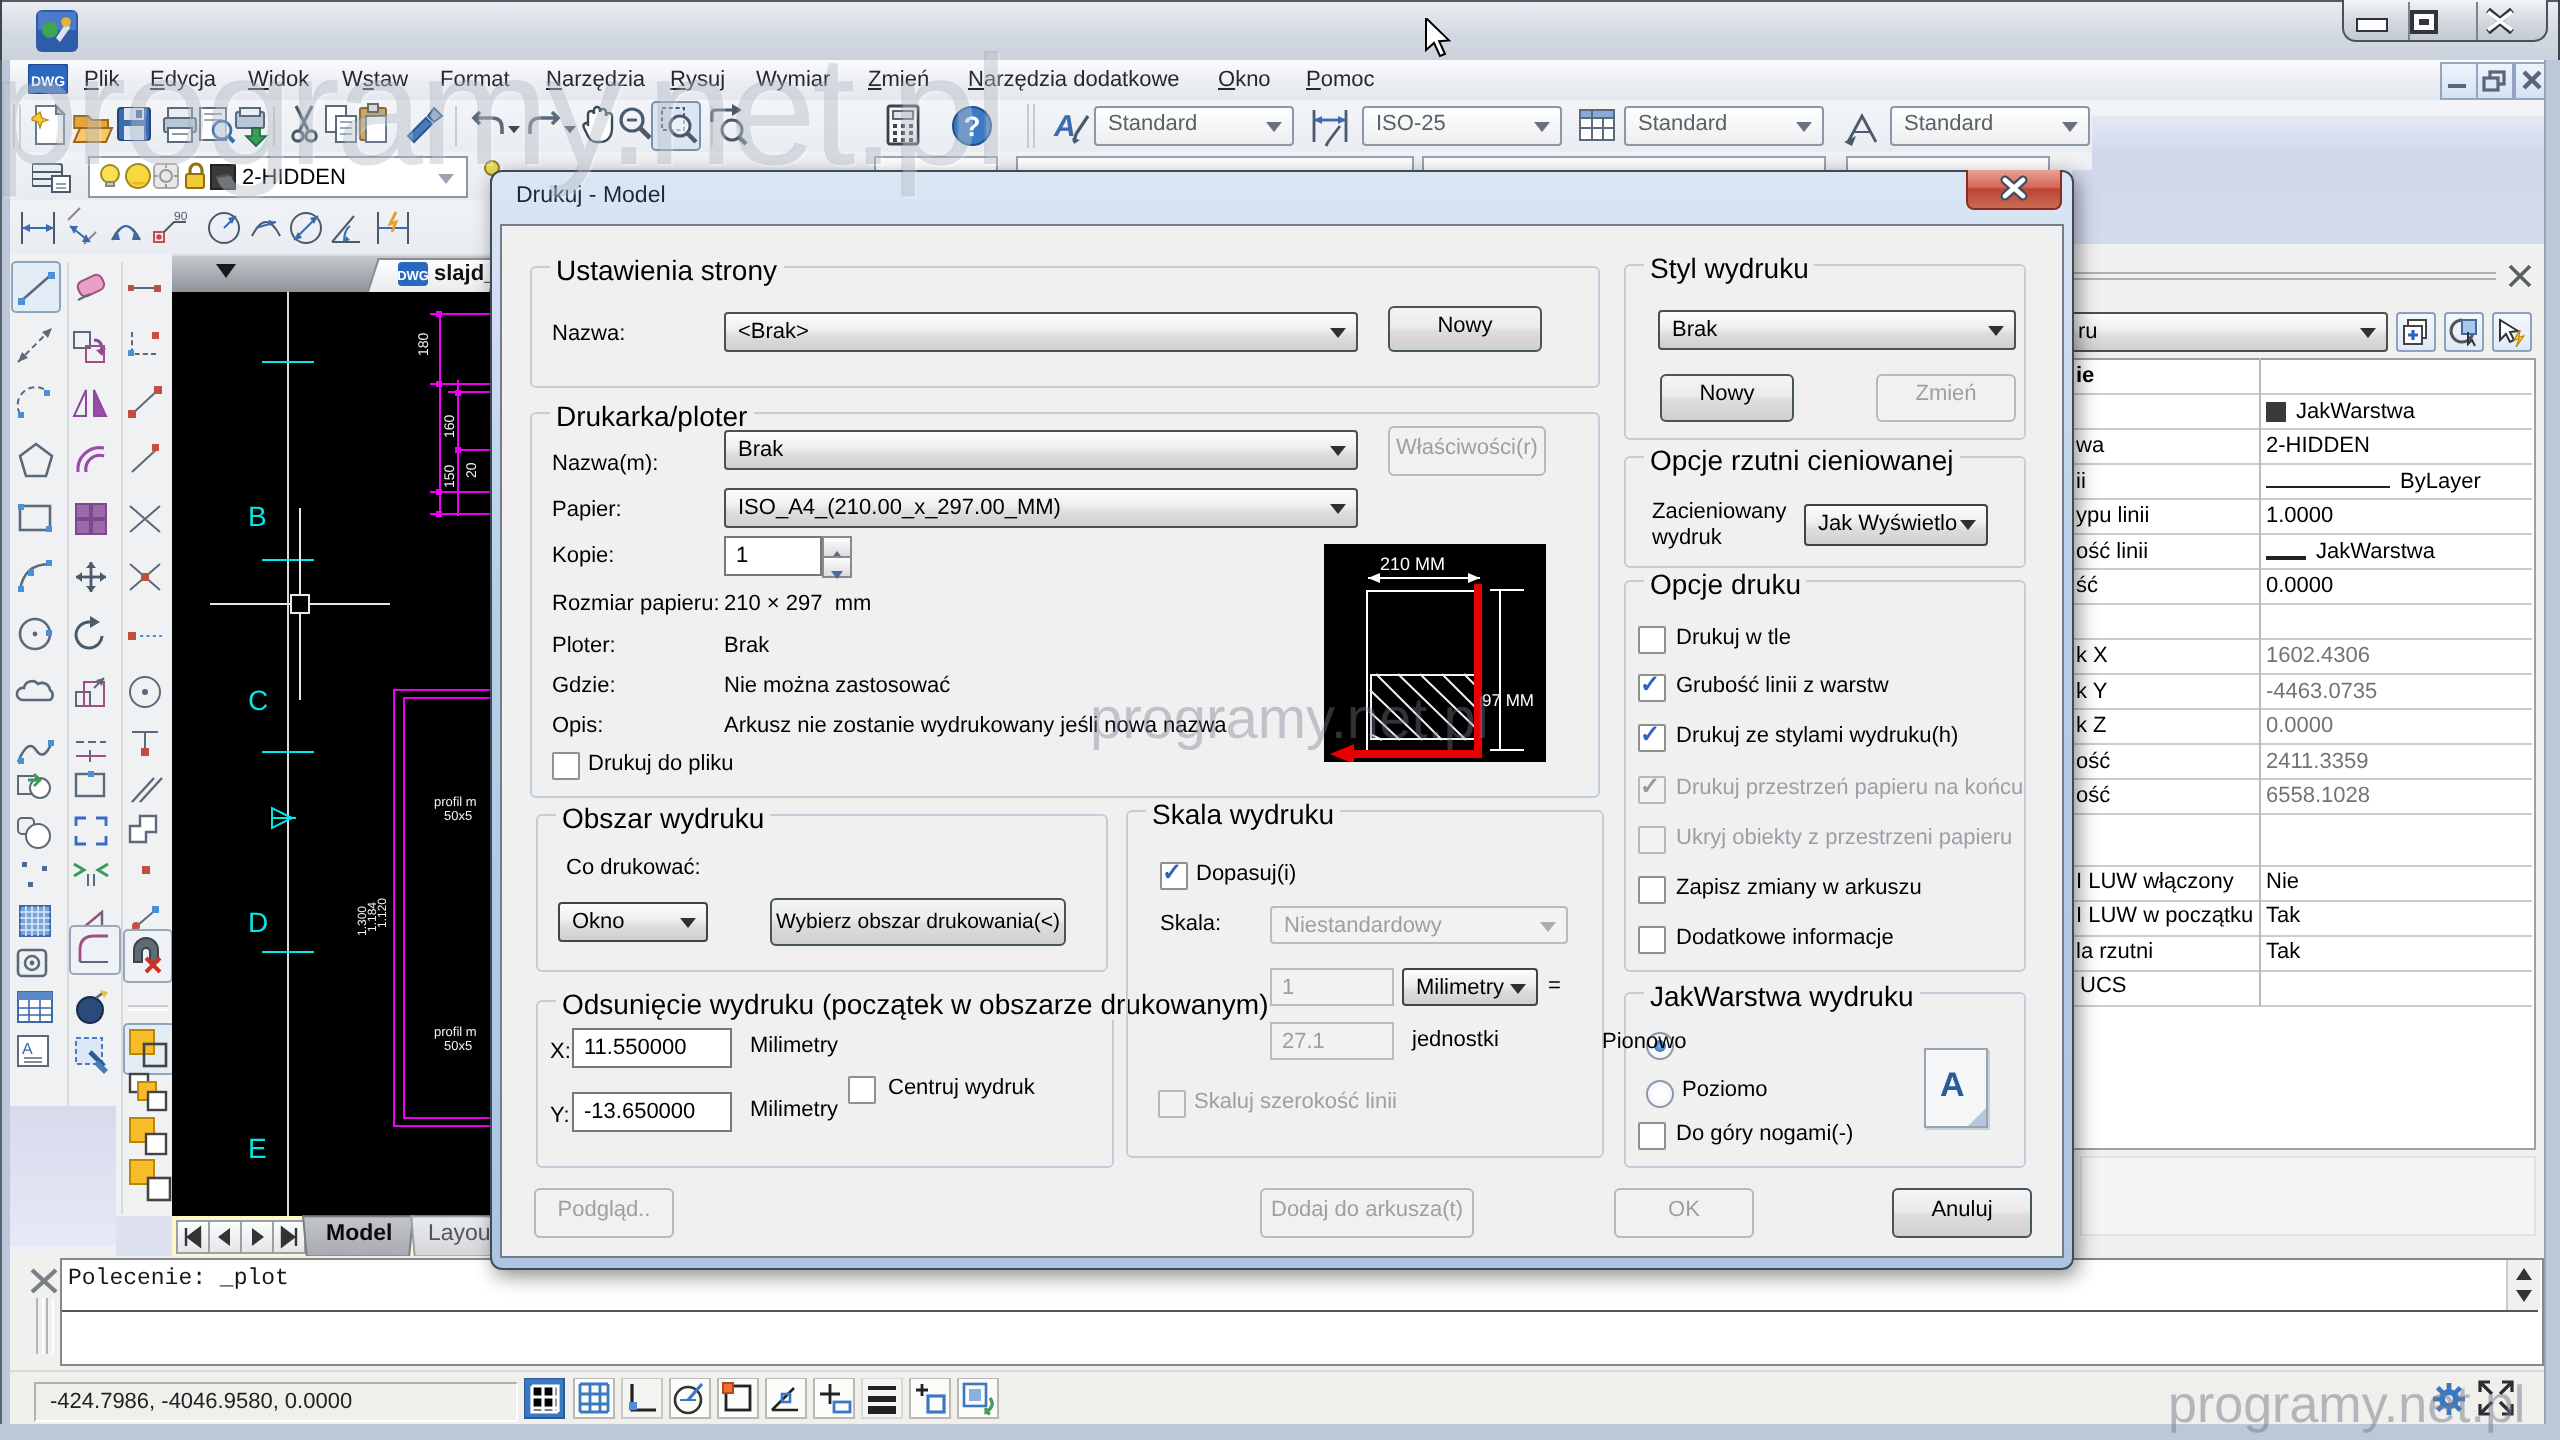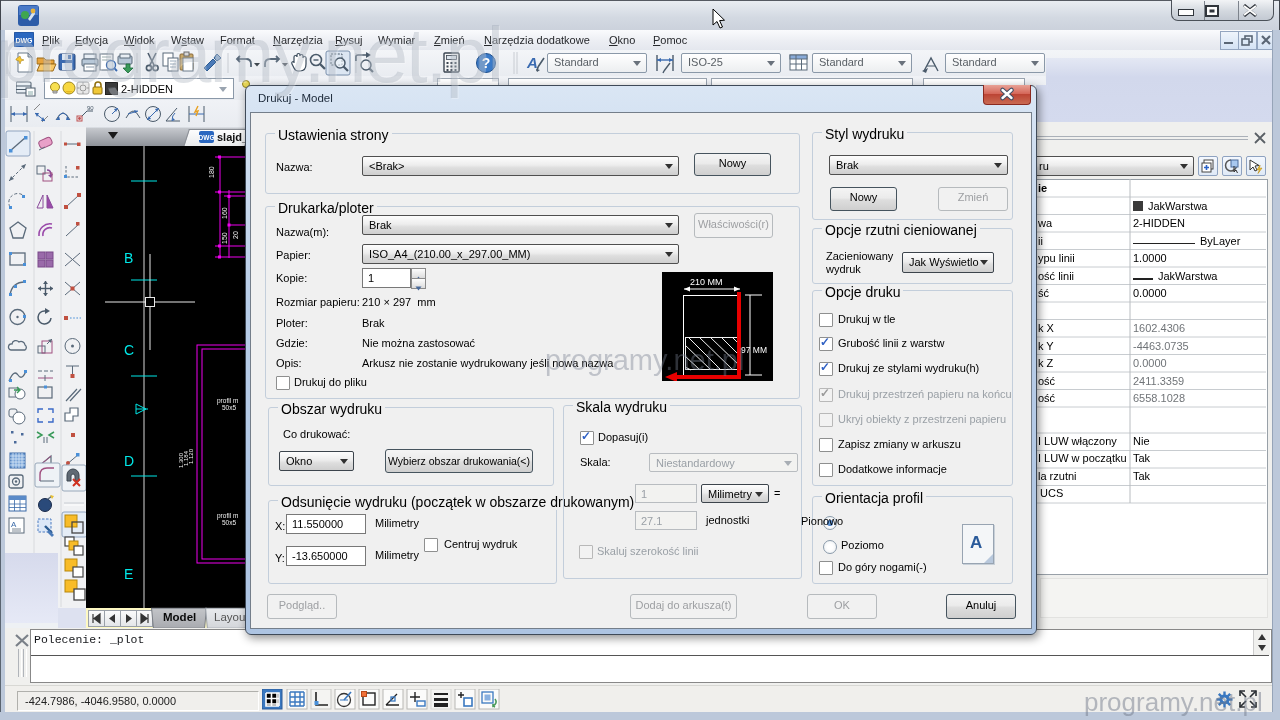--- a/index.html
+++ b/index.html
@@ -1,21 +1,21 @@
 <!DOCTYPE html>
 <html><head>
 <meta charset="utf-8">
 <style>
 html,body{margin:0;padding:0;}
 body{width:1280px;height:720px;overflow:hidden;font-family:"Liberation Sans",sans-serif;position:relative;background:#eef1f4;}
 .ab{position:absolute;}
 .dd{position:absolute;border:1px solid #4f4f4f;border-radius:2px;background:linear-gradient(#fdfdfd,#ededed 45%,#dedede 60%,#cfcfcf);font-size:11px;color:#000;}
 .dd .tx{position:absolute;left:6px;top:3px;white-space:nowrap;}
 .dd .ar{position:absolute;right:5px;top:7px;width:0;height:0;border-left:4px solid transparent;border-right:4px solid transparent;border-top:5px solid #303030;}
-.ddd{background:#f2f2f0;border:1px solid #b8bcc0;margin-left:14px;}
+.ddd{background:#f2f2f0;border:1px solid #b8bcc0;}
 .ddd .tx{color:#9aa0a6;}
 .ddd .ar{border-top-color:#a8aeb4;}
 .btn{position:absolute;border:1px solid #707070;border-radius:3px;background:linear-gradient(#f4f4f4,#ebebeb 45%,#dddddd 55%,#cfcfcf);font-size:11px;color:#000;text-align:center;white-space:nowrap;}
 .btnd{border:1px solid #b6babd;background:#f1f1f1;color:#9d9fa2;}
 .btnf{border:1px solid #46545e;}
 .grp{position:absolute;border:1px solid #c3cedb;border-radius:3px;}
 .grp>span{position:absolute;top:-7px;left:9px;background:#f0f0f0;padding:0 3px;font-size:14px;color:#000;white-space:nowrap;}
 .cb{position:absolute;width:12px;height:12px;background:#fff;border:1px solid #8e8f8f;border-radius:1px;}
 .cbd{border-color:#b8b8b8;background:#f2f2f2;}
 .ck{position:absolute;font-size:12px;font-weight:bold;color:#3061c4;left:0px;top:-3px;}
@@ -1118,21 +1118,21 @@
     </div>
     <div class="lbl lbld" style="left:838px;top:388px;">Drukuj przestrzeń papieru na końcu</div>
   <div class="cb cbd" style="left:819px;top:413px;"></div>
     <div class="lbl lbld" style="left:838px;top:413px;">Ukryj obiekty z przestrzeni papieru</div>
   <div class="cb" style="left:819px;top:438px;"></div>
     <div class="lbl" style="left:838px;top:438px;">Zapisz zmiany w arkuszu</div>
   <div class="cb" style="left:819px;top:463px;"></div>
     <div class="lbl" style="left:838px;top:463px;">Dodatkowe informacje</div>
 
   <div class="grp" style="left:812px;top:496px;width:199px;height:86px;">
-      <span>Orientacja profil</span>
+      <span>JakWarstwa wydruku</span>
     </div>
   <div class="ab" style="left:823px;top:516px;width:12px;height:12px;border:1px solid #8a9aaa;border-radius:50%;background:radial-gradient(#fff 30%,#e8ecf0);">
       <div style="position:absolute;left:3px;top:3px;width:6px;height:6px;border-radius:50%;background:radial-gradient(#7ab2e8,#2a62b8);"></div>
     </div>
   <div class="lbl" style="left:801px;top:515px;">Pionowo</div>
   <div class="ab" style="left:823px;top:540px;width:12px;height:12px;border:1px solid #8a9aaa;border-radius:50%;background:radial-gradient(#fff 30%,#e8ecf0);"></div>
   <div class="lbl" style="left:841px;top:539px;">Poziomo</div>
   <div class="cb" style="left:819px;top:561px;"></div>
     <div class="lbl" style="left:838px;top:561px;">Do góry nogami(-)</div>
   <div class="ab" style="left:962px;top:524px;width:30px;height:38px;background:#f4f6f8;border:1px solid #98a4b2;box-shadow:1px 1px 0 #c8d0d8;">

